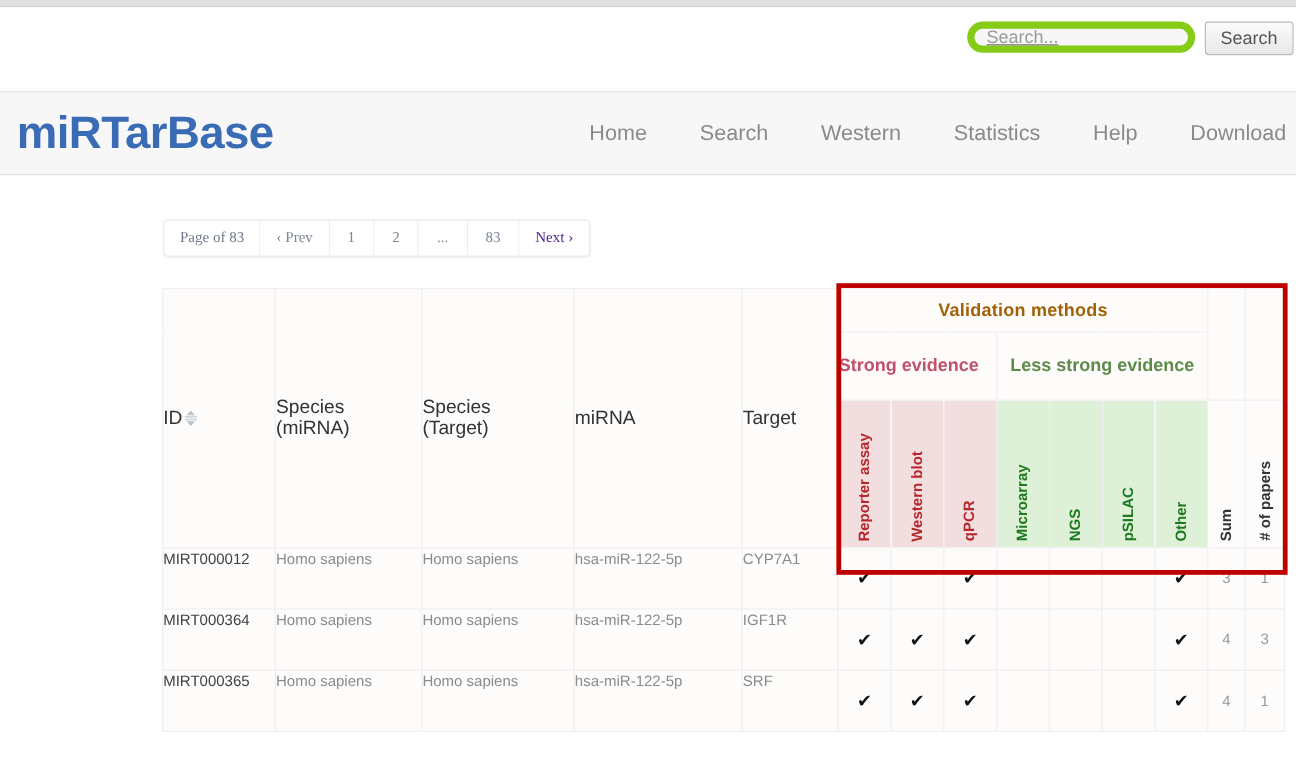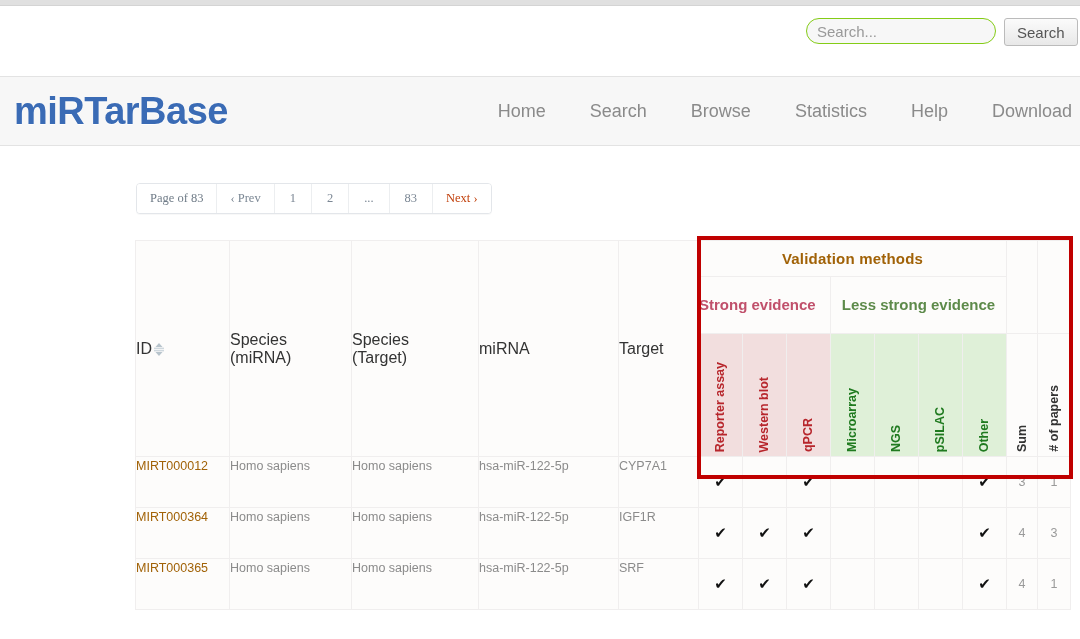--- a/index.html
+++ b/index.html
@@ -42,24 +42,25 @@
     align-items: stretch;
   }
   .search-input {
     width: 190px;
     height: 26px;
     box-sizing: border-box;
     padding: 2px 10px;
     font-size: 15px;
     font-family: "Liberation Sans", sans-serif;
     color: #555;
-    border: 1px solid #84cc16;
+    border: 6px solid #84cc16;
     border-radius: 13px;
     background: #f7f7f7;
     outline: none;
+    text-decoration: underline;
   }
   .search-input::placeholder { color: #999; }
   .search-btn {
     margin-left: 8px;
     height: 28px;
     box-sizing: border-box;
     padding: 2px 12px;
     font-size: 15px;
     font-family: "Liberation Sans", sans-serif;
     color: #555;
@@ -125,21 +126,21 @@
     padding: 7px 13px;
     border-right: 1px solid #eceef0;
     background: #fff;
     white-space: nowrap;
     cursor: pointer;
     font-family: Liberation Serif, serif;
   }
   .pager .pg:last-child { border-right: none; }
   .pager .pg.num { padding: 7px 15px; }
   .pager .pg.label { color: #6f7b87; }
-  .pager .pg.next { color: #c2410c; }
+  .pager .pg.next { color: #4c1d95; }
 
   
   table.main {
     position: absolute;
     top: 240px;
     left: 135px;
     border-collapse: collapse;
     table-layout: fixed;
     font-family: "Liberation Sans", sans-serif;
   }
@@ -222,21 +223,21 @@
   td.cell {
     height: 50px;
     font-size: 12.5px;
     color: #8b8b8b;
     padding: 6px 8px;
     vertical-align: top;
     line-height: 1.45;
     background: #fdfcfb;
   }
   td.cell.idcell a {
-    color: #a16207;
+    color: #404040;
     text-decoration: none;
     font-size: 12.5px;
   }
   td.check {
     text-align: center;
     vertical-align: middle;
     font-size: 15px;
     color: #111;
     background: #fdfcfb;
   }
@@ -271,21 +272,21 @@
     <input class="search-input" type="text" placeholder="Search..." style="">
     <button class="search-btn">Search</button>
   </div>
 </div>
 
 <div class="navband">
   <div class="brand">miRTarBase</div>
   <div class="nav">
     <a href="#">Home</a>
     <a href="#">Search</a>
-    <a href="#">Browse</a>
+    <a href="#">Western</a>
     <a href="#">Statistics</a>
     <a href="#">Help</a>
     <a href="#">Download</a>
   </div>
 </div>
 
 <div class="pager">
   <div class="pg label">Page of 83</div>
   <div class="pg">‹ Prev</div>
   <div class="pg num">1</div>

